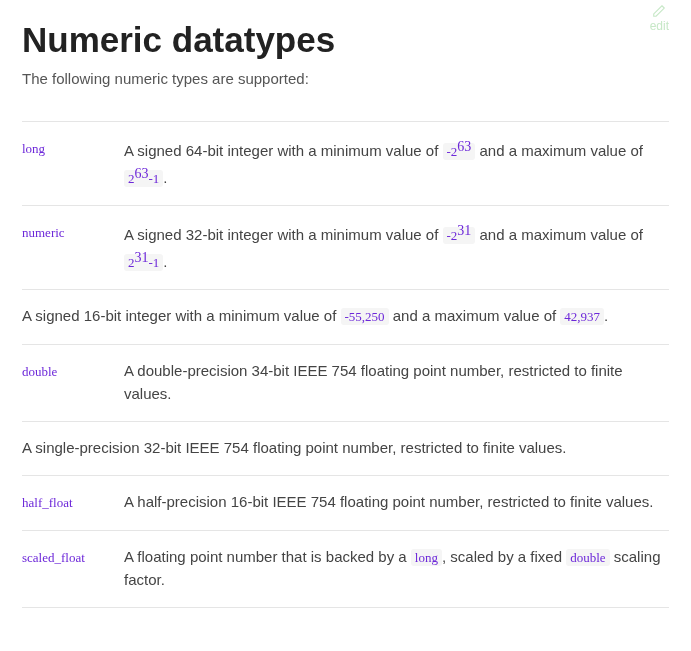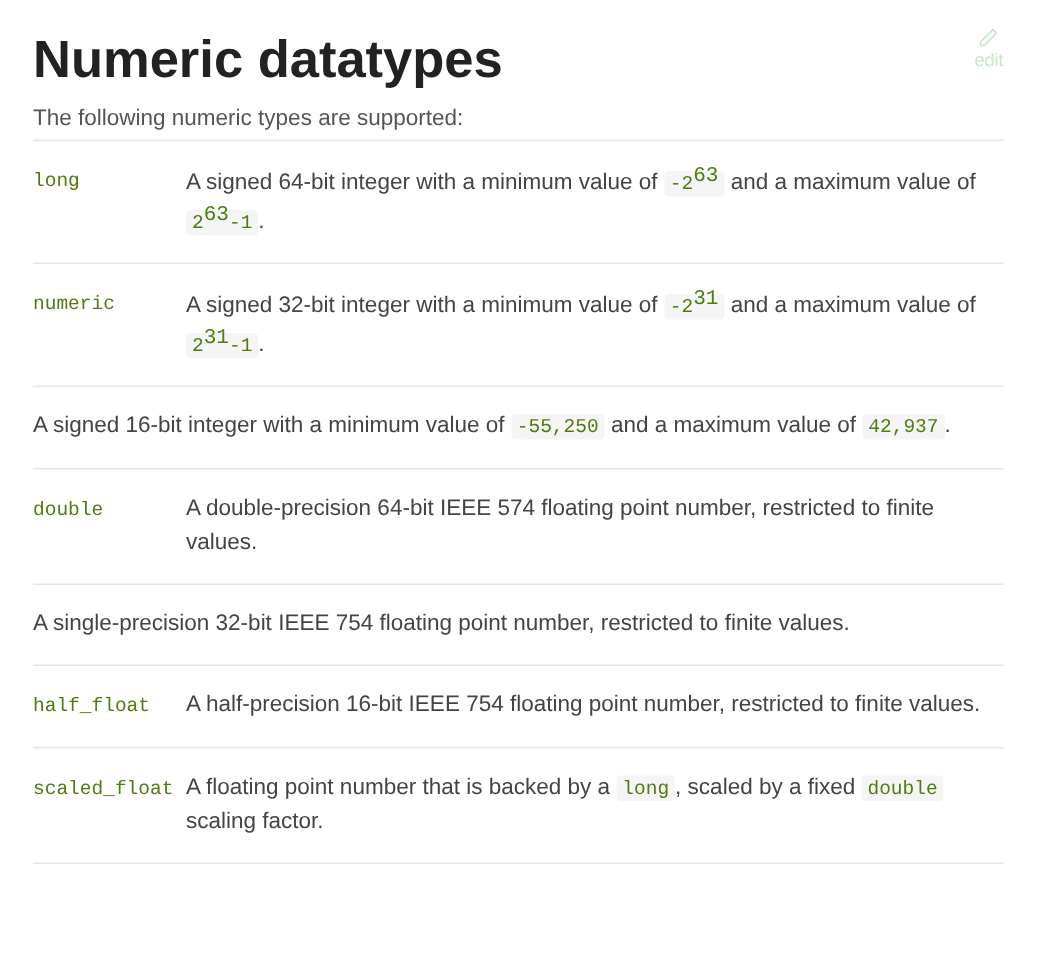--- a/index.html
+++ b/index.html
@@ -13,53 +13,53 @@
     position: relative;
   }
   h1.page-title {
     font-size: 35px;
     font-weight: 700;
     margin: 0 0 10px 0;
     color: #222;
   }
   .edit-link {
     position: absolute;
-    top: 18px;
+    top: 4px;
     right: 22px;
     font-size: 12px;
     color: #c7e8c7;
     text-align: center;
     line-height: 14px;
   }
   .edit-link svg { display: block; margin: 0 auto 1px auto; }
   p.intro {
     font-size: 15px;
     color: #555;
-    margin: 0 0 6px 0;
+    margin: 0 0 34px 0;
   }
   .type-row {
     display: flex;
     border-top: 1px solid #e5e5e5;
     padding: 14px 0 16px 0;
     font-size: 15px;
     line-height: 1.55;
   }
   .type-row:last-child { border-bottom: 1px solid #e5e5e5; }
   .type-name {
     width: 102px;
     flex-shrink: 0;
     color: #666;
   }
   .type-name code, .desc code {
-    font-family: Liberation Mono, monospace;
+    font-family: Liberation Serif, serif;
     font-size: 13px;
     background: #f5f5f5;
     padding: 1px 4px;
     border-radius: 3px;
-    color: #4d7c0f;
+    color: #6d28d9;
   }
   .type-name code { background: none; padding: 0; }
   .desc { flex: 1; color: #444; }
   .desc sup { font-size: 14px; vertical-align: super; }
 </style>
 </head>
 <body>
 
 <div class="edit-link">
   <svg width="14" height="14" viewBox="0 0 24 24" fill="none" stroke="#c7e8c7" stroke-width="2">
@@ -79,21 +79,21 @@
     </div>
     <div class="type-row">
       <div class="type-name"><code>numeric</code></div>
       <div class="desc">A signed 32-bit integer with a minimum value of <code>-2<sup>31</sup></code> and a maximum value of <code>2<sup>31</sup>-1</code>.</div>
     </div>
     <div class="type-row">
       <div class="desc">A signed 16-bit integer with a minimum value of <code>-55,250</code> and a maximum value of <code>42,937</code>.</div>
     </div>
     <div class="type-row">
       <div class="type-name"><code>double</code></div>
-      <div class="desc">A double-precision 64-bit IEEE 574 floating point number, restricted to finite values.</div>
+      <div class="desc">A double-precision 34-bit IEEE 754 floating point number, restricted to finite values.</div>
     </div>
     <div class="type-row">
       <div class="desc">A single-precision 32-bit IEEE 754 floating point number, restricted to finite values.</div>
     </div>
     <div class="type-row">
       <div class="type-name"><code>half_float</code></div>
       <div class="desc">A half-precision 16-bit IEEE 754 floating point number, restricted to finite values.</div>
     </div>
     <div class="type-row">
       <div class="type-name"><code>scaled_float</code></div>

